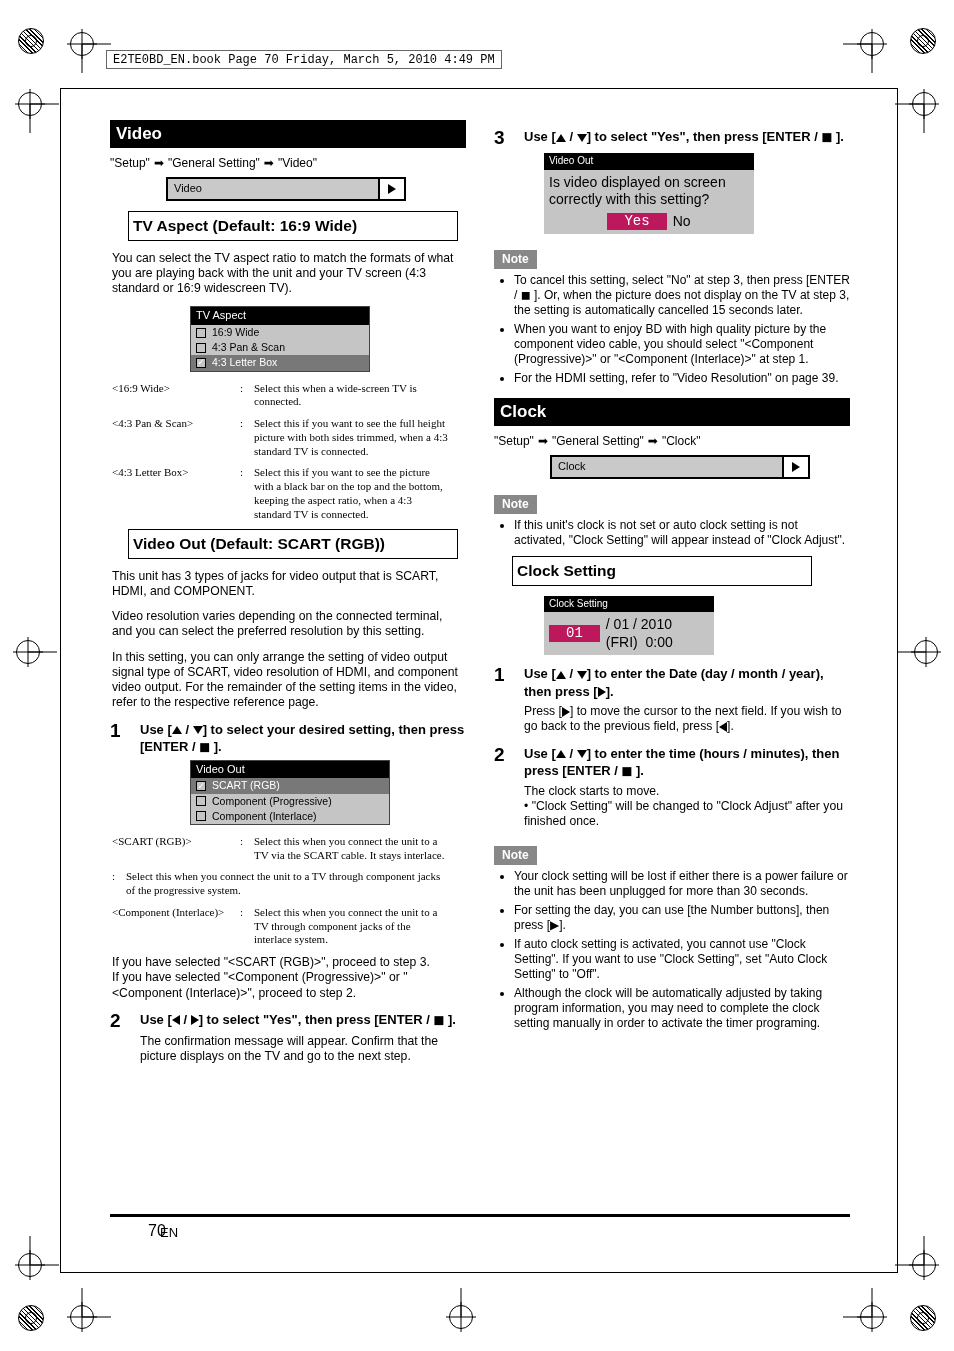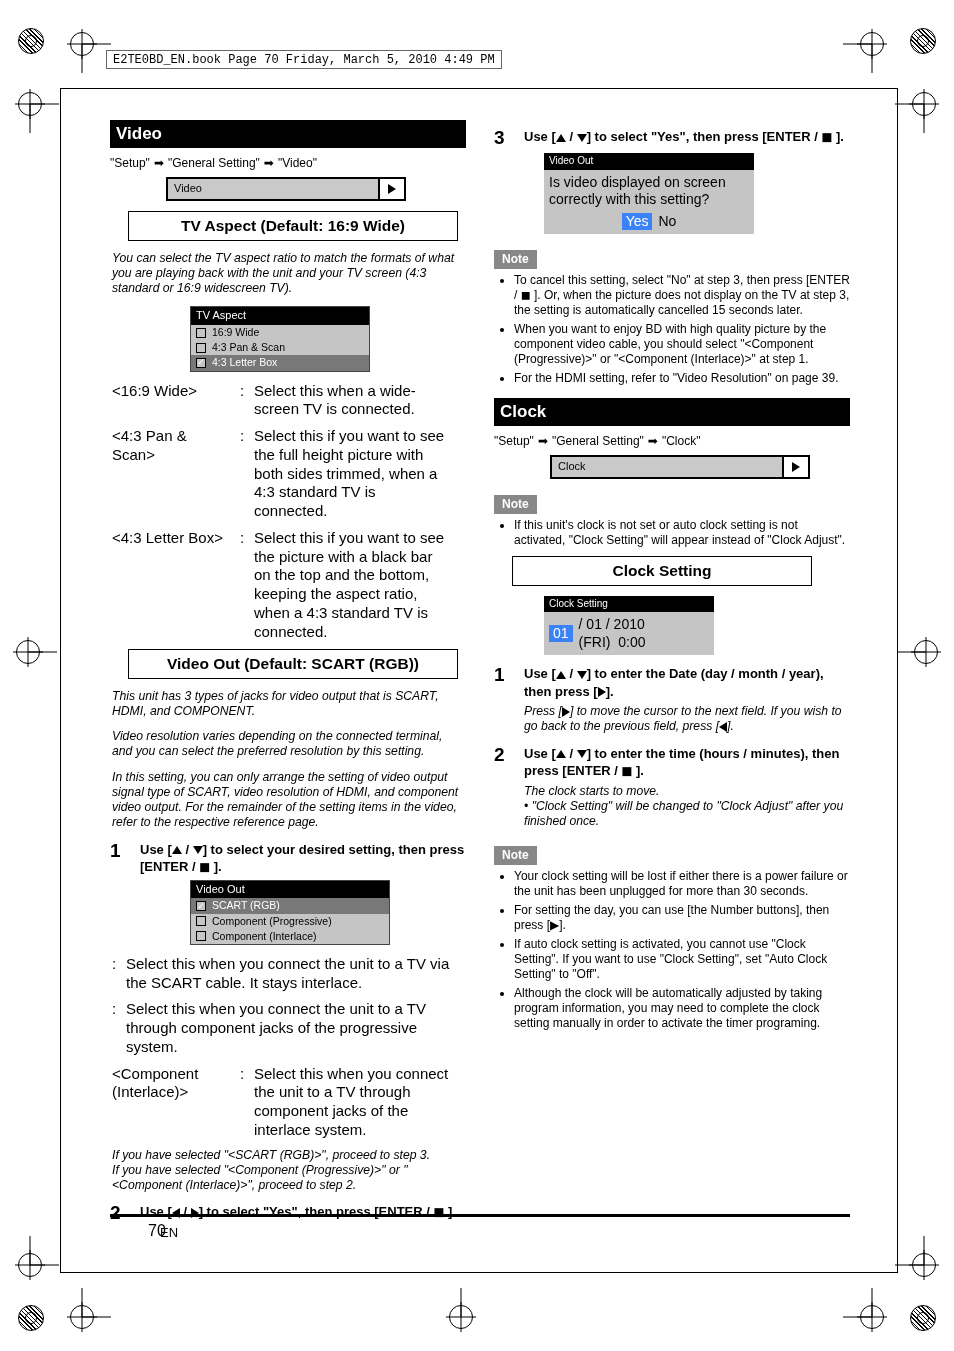--- a/index.html
+++ b/index.html
@@ -38,50 +38,50 @@
   .path-line { display:flex; align-items:center; gap:4px; font-size:12px; margin: 2px 0 6px 0; }
   .arrow-r { font-size:12px; }
 
   
   .nav-box { border:2px solid #000; height:24px; display:flex; align-items:stretch; width: 240px; margin: 0 0 10px 56px;}
   .nav-label { flex:1; display:flex; align-items:center; padding-left:6px; font-size:11px; border-right:2px solid #000; background:#c9c9c9;}
   .nav-icon  { width:24px; display:flex; align-items:center; justify-content:center; font-size:12px; }
   .nav-box-wide { width: 260px; }
 
   
-  .boxed-heading { border:1.5px solid #000; font-weight:bold; font-size:15.5px; text-align:center; padding:4px 4px; margin: 6px 0 10px 18px; width: 330px;}
-  .body-text { font-size:12.2px; margin: 0 2px 10px 2px; font-style: italic; }
+  .boxed-heading { border:1.5px solid #000; font-weight:bold; font-size:15.5px; text-align:left; padding:4px 4px; margin: 6px 0 10px 18px; width: 330px;}
+  .body-text { font-size:12.2px; margin: 0 2px 10px 2px; }
 
   
   .option-box { width: 180px; margin: 2px 0 10px 80px; border: 1px solid #444;}
   .option-head { background:#000; color:#fff; font-size:11px; padding:2px 5px; }
   .option-row { display:flex; align-items:center; gap:6px; font-size:10.5px; padding:1px 5px; background:#c5c5c5;}
   .option-row.sel { background:#787878; color:#fff;}
   .option-chk { width:10px; height:10px; border:1px solid #000; display:inline-flex; align-items:center; justify-content:center; font-size:9px; line-height:1; background:#c5c5c5;}
   .option-chk.checked::after { content:"✓"; font-size:9px; }
 
-  .setting-desc-row { display:flex; gap:8px; margin: 4px 16px 8px 2px; font-size:15px;}
+  .setting-desc-row { display:flex; gap:8px; margin: 4px 16px 8px 2px; font-size:11px;font-family:Liberation Serif, serif;}
   .setting-desc-row .name { flex: 0 0 120px; font-weight:normal;}
   .setting-desc-row .sep  { flex: 0 0 6px;}
   .setting-desc-row .desc { flex:1; }
 
   
   .step { display:flex; gap:10px; margin: 8px 0 4px 0; }
   .step .num { font-weight:bold; font-size:19px; line-height:1; width:20px;}
   .step .txt { flex:1; font-weight:bold; font-size:13px; line-height:1.35;}
 
   .note-label { background:#888; color:#fff; display:inline-block; font-size:12px; font-weight:bold; padding:2px 8px; margin: 6px 0 4px 0;}
   .note-list { font-size:12px; margin: 0 0 8px 4px;}
   .note-list li { list-style: disc; margin-left: 16px; margin-bottom:4px;}
 
   .mini-img { width: 210px; margin: 6px 0 10px 50px; }
   .mini-bar { background:#000; color:#fff; font-size:10px; padding:2px 5px;}
   .mini-body { background:#c5c5c5; color:#000; font-size:14px; padding:4px 5px;}
   .mini-body .hl-line { display:flex; align-items:center; gap:6px;}
-  .mini-body .hl-chip { background:#3b82f6; color:#fff; padding:0 4px;}
+  .mini-body .hl-chip { background:#be185d; color:#fff; padding:0 17px;font-family:Liberation Mono, monospace;}
   .tri { display:inline-block; vertical-align:middle; }
   .tri-up    { border-left:5px solid transparent; border-right:5px solid transparent; border-bottom:8px solid #000;}
   .tri-down  { border-left:5px solid transparent; border-right:5px solid transparent; border-top:8px solid #000;}
   .tri-left  { border-top:5px solid transparent; border-bottom:5px solid transparent; border-right:8px solid #000;}
   .tri-right { border-top:5px solid transparent; border-bottom:5px solid transparent; border-left:8px solid #000;}
 
   .pg-num { position:absolute; bottom:4px; font-size:16px;margin-left:32px; }
   .pg-num.left { left: 6px; }
   .pg-label { position:absolute; bottom:4px; left: 50px; font-size:13px; }
 
@@ -224,20 +224,21 @@
             <span class="option-chk"></span>
             <span>Component (Progressive)</span>
           </div>
         <div class="option-row">
             <span class="option-chk"></span>
             <span>Component (Interlace)</span>
           </div>
       </div>
 
       <div class="setting-desc-row">
+          <div class="name">&lt;SCART (RGB)&gt;</div>
           <div class="sep">:</div>
           <div class="desc">Select this when you connect the unit to a TV via the SCART cable. It stays interlace.</div>
         </div>
       <div class="setting-desc-row">
           <div class="sep">:</div>
           <div class="desc">Select this when you connect the unit to a TV through component jacks of the progressive system.</div>
         </div>
       <div class="setting-desc-row">
           <div class="name">&lt;Component (Interlace)&gt;</div>
           <div class="sep">:</div>
@@ -246,20 +247,21 @@
 
       <div class="body-text" style="white-space:pre-line;">If you have selected "&lt;SCART (RGB)&gt;", proceed to step 3.
 If you have selected "&lt;Component (Progressive)&gt;" or "&lt;Component (Interlace)&gt;", proceed to step 2.</div>
 
       <div class="step">
         <div class="num">2</div>
         <div class="txt">
           Use [<span class="tri tri-left"></span> / <span class="tri tri-right"></span>] to select "Yes", then press [ENTER /&nbsp;◼ ].
         </div>
       </div>
+      <div class="body-text" style="margin-left:30px;">The confirmation message will appear. Confirm that the picture displays on the TV and go to the next step.</div>
     </div>
 
     <div class="col">
       <div class="step">
         <div class="num">3</div>
         <div class="txt">
           Use [<span class="tri tri-up"></span> / <span class="tri tri-down"></span>] to select "Yes", then press [ENTER /&nbsp;◼ ].
         </div>
       </div>
       <div class="mini-img">

